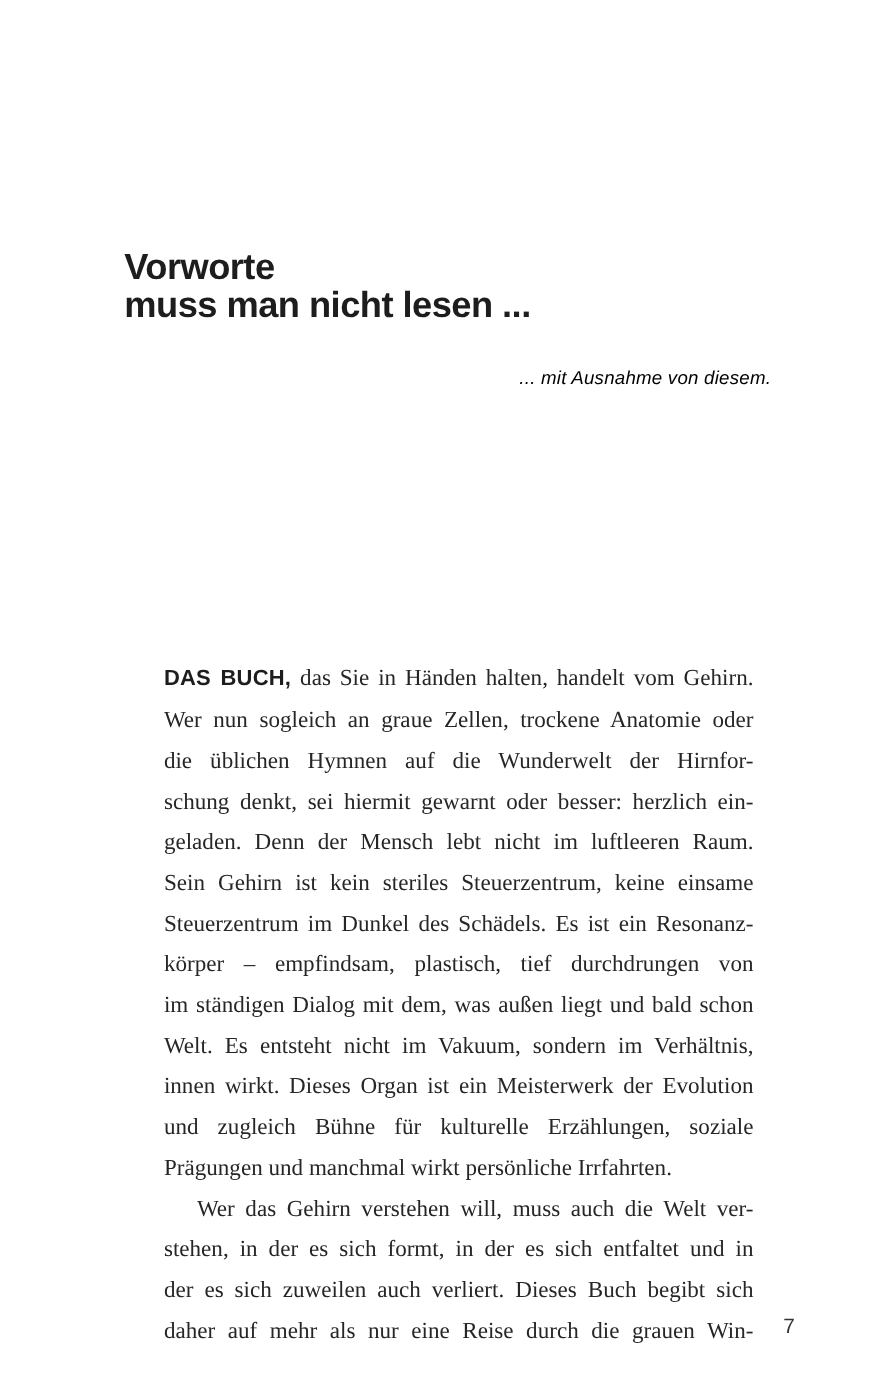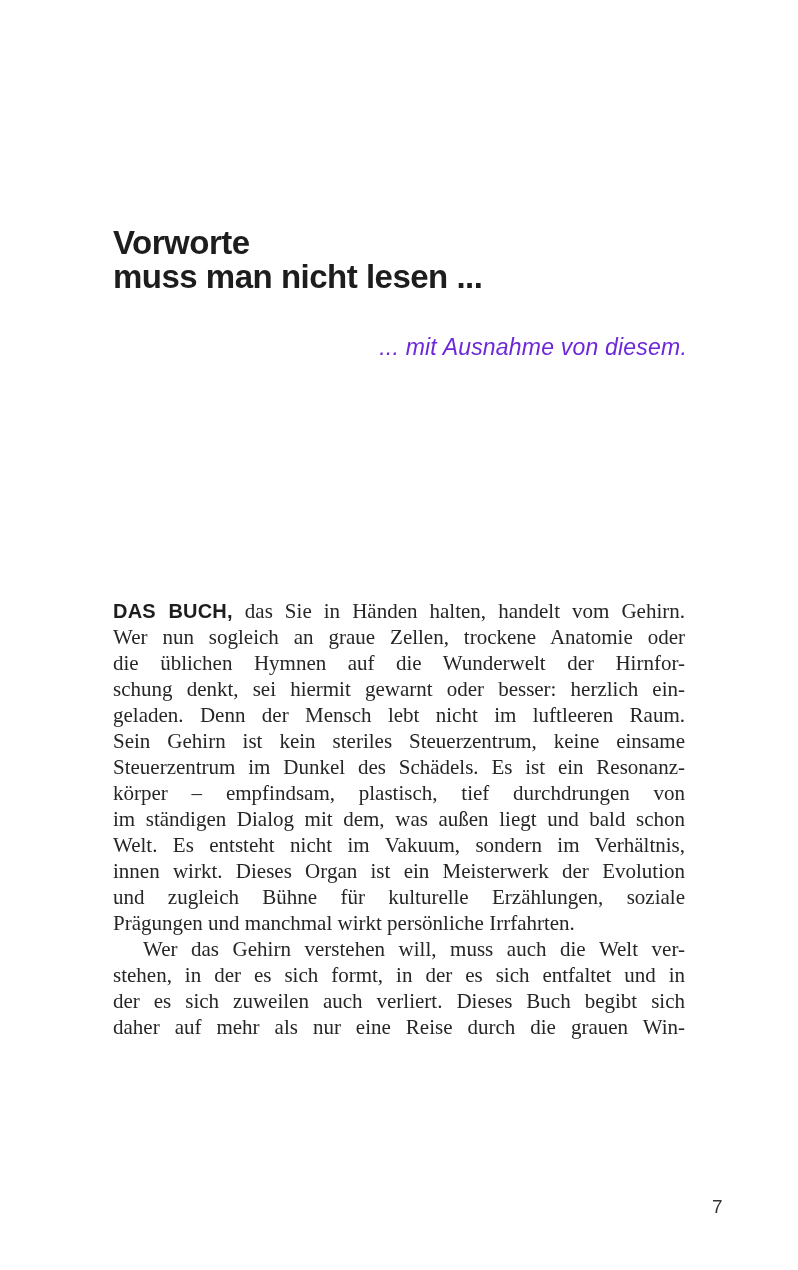--- a/index.html
+++ b/index.html
@@ -22,43 +22,44 @@
     top: 226px;
     font-family: "Liberation Sans", sans-serif;
     font-weight: bold;
     font-size: 33px;
     line-height: 34px;
     letter-spacing: -0.5px;
     color: #1d1d1d;
   }
   .subtitle {
     position: absolute;
-    right: 111px;
+    right: 97px;
     top: 334px;
     font-family: "Liberation Sans", sans-serif;
     font-style: italic;
     font-weight: normal;
-    font-size: 23px;
-    color: #6d28d9;
+    font-size: 17px;
+    color: #000000;
     letter-spacing: 0.2px;
   }
   .body-block {
     position: absolute;
     left: 113px;
     top: 598px;
     width: 572px;
     font-size: 21px;
     color: #262626;
   }
   .line {
-    line-height: 26px;
+    line-height: 37px;
     text-align: justify;
     text-align-last: justify;
     text-justify: inter-word;
     white-space: nowrap;
+    margin-left: 36px;
   }
   .line.par-end {
     text-align-last: left;
   }
   .line.indent {
     padding-left: 30px;
   }
   .lead {
     font-family: "Liberation Sans", sans-serif;
     font-weight: bold;

